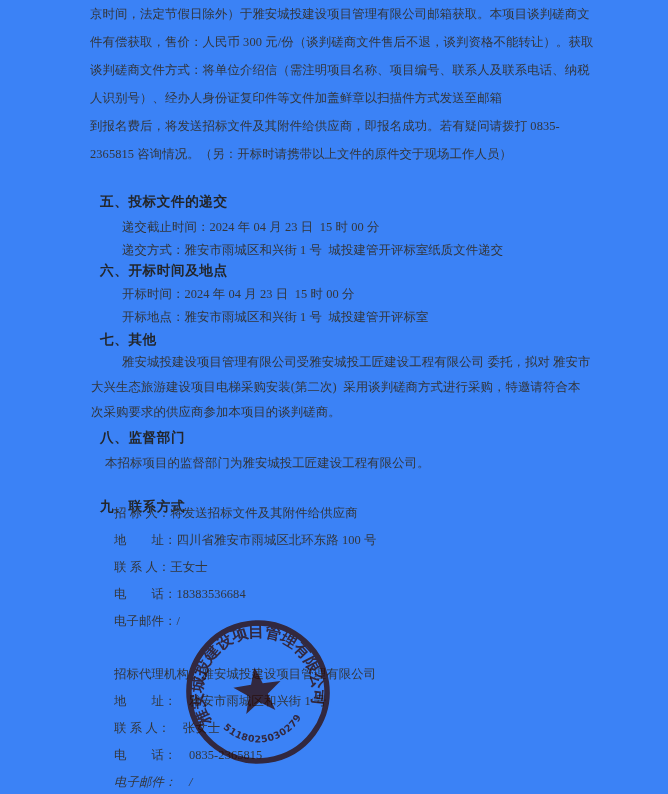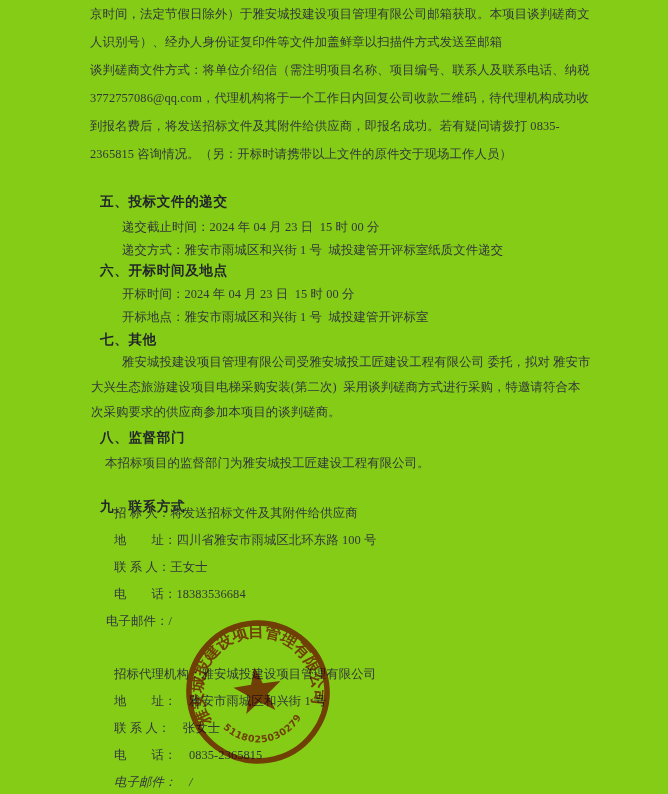--- a/index.html
+++ b/index.html
@@ -5,21 +5,21 @@
   html,body{margin:0;padding:0;}
   body{
     background:#e8e8e8;
     font-family:"Liberation Serif","DejaVu Serif",serif;
   }
   .page{
     position:relative;
     width:668px;
     height:794px;
     margin:0 auto;
-    background:#84cc16;
+    background:#3b82f6;
     overflow:hidden;
     color:#33363b;
   }
   .ln{
     position:absolute;
     white-space:pre;
     font-size:12.4px;
     letter-spacing:0.1px;
     line-height:1;
     color:#33363b;
@@ -49,23 +49,23 @@
   }
   .stamp svg{display:block;width:100%;height:100%;}
 </style>
 </head>
 <body>
 
 <div class="page">
 
   <div class="intro">
     <div class="ln">京时间，法定节假日除外）于雅安城投建设项目管理有限公司邮箱获取。本项目谈判磋商文</div>
+    <div class="ln">件有偿获取，售价：人民币 300 元/份（谈判磋商文件售后不退，谈判资格不能转让）。获取</div>
+    <div class="ln">谈判磋商文件方式：将单位介绍信（需注明项目名称、项目编号、联系人及联系电话、纳税</div>
     <div class="ln">人识别号）、经办人身份证复印件等文件加盖鲜章以扫描件方式发送至邮箱</div>
-    <div class="ln">谈判磋商文件方式：将单位介绍信（需注明项目名称、项目编号、联系人及联系电话、纳税</div>
-    <div class="ln">3772757086@qq.com，代理机构将于一个工作日内回复公司收款二维码，待代理机构成功收</div>
     <div class="ln">到报名费后，将发送招标文件及其附件给供应商，即报名成功。若有疑问请拨打 0835-</div>
     <div class="ln">2365815 咨询情况。（另：开标时请携带以上文件的原件交于现场工作人员）</div>
   </div>
 
   <div class="hd" style="left:100px;top:195px;text-align:center;">五、投标文件的递交</div>
   <div class="ln" style="left:122px;top:221px;">递交截止时间：2024 年 04 月 23 日  15 时 00 分</div>
   <div class="ln" style="left:122px;top:244px;">递交方式：雅安市雨城区和兴街 1 号  城投建管开评标室纸质文件递交</div>
 
   <div class="hd" style="left:100px;top:264px;">六、开标时间及地点</div>
   <div class="ln" style="left:122px;top:288px;">开标时间：2024 年 04 月 23 日  15 时 00 分</div>
@@ -78,21 +78,21 @@
 
   <div class="hd" style="left:100px;top:431px;">八、监督部门</div>
   <div class="ln" style="left:105px;top:457px;">本招标项目的监督部门为雅安城投工匠建设工程有限公司。</div>
 
   <div class="hd" style="left:100px;top:480px;margin-top:20px;">九、联系方式</div>
 
   <div class="ln" style="left:114px;top:507px;">招 标 人：将发送招标文件及其附件给供应商</div>
   <div class="ln" style="left:114px;top:534px;">地　　址：四川省雅安市雨城区北环东路 100 号</div>
   <div class="ln" style="left:114px;top:561px;">联 系 人：王女士</div>
   <div class="ln" style="left:114px;top:588px;">电　　话：18383536684</div>
-  <div class="ln" style="left:106px;top:615px;">电子邮件：/</div>
+  <div class="ln" style="left:114px;top:615px;">电子邮件：/</div>
 
   <div class="ln" style="left:114px;top:668px;">招标代理机构：雅安城投建设项目管理有限公司</div>
   <div class="ln" style="left:114px;top:695px;">地　　址：　雅安市雨城区和兴街 1 号</div>
   <div class="ln" style="left:114px;top:722px;">联 系 人：　张女士</div>
   <div class="ln" style="left:114px;top:749px;">电　　话：　0835-2365815</div>
   <div class="ln" style="left:114px;top:776px;font-style:italic;">电子邮件：　/</div>
 
   <div class="stamp">
     <svg viewBox="0 0 152 152" xmlns="http://www.w3.org/2000/svg">
       <circle cx="76" cy="76" r="69" fill="none" stroke="#d23a2c" stroke-width="5.5"></circle>

